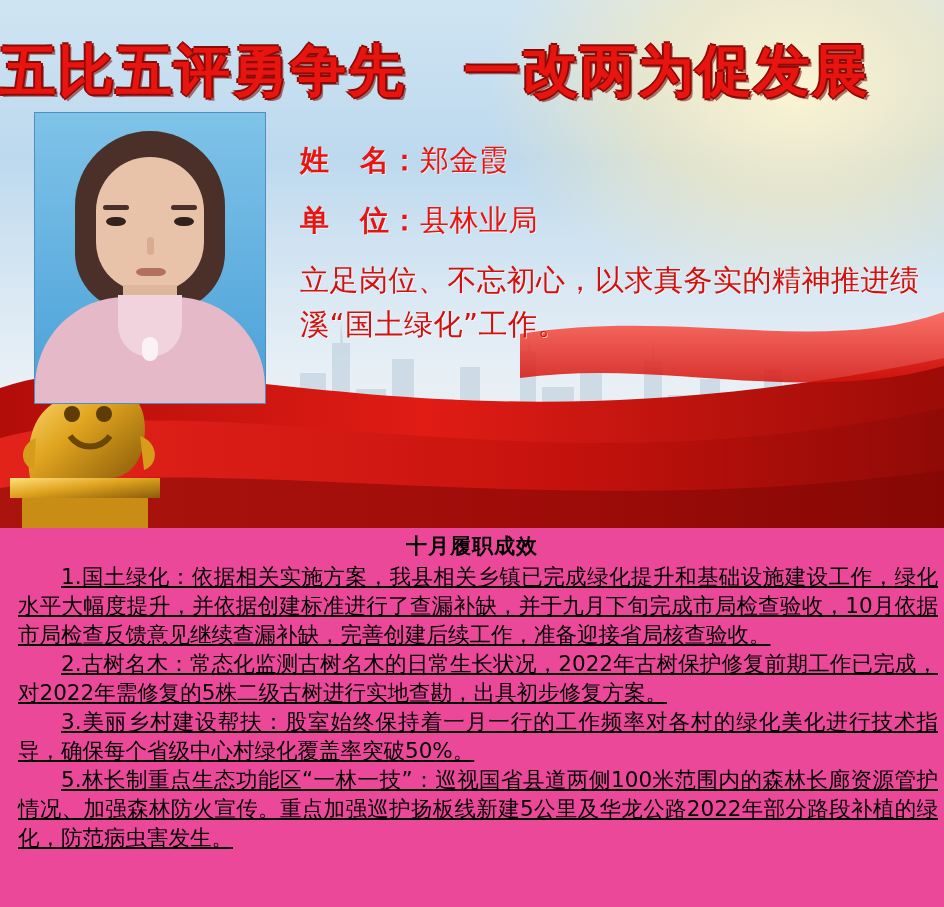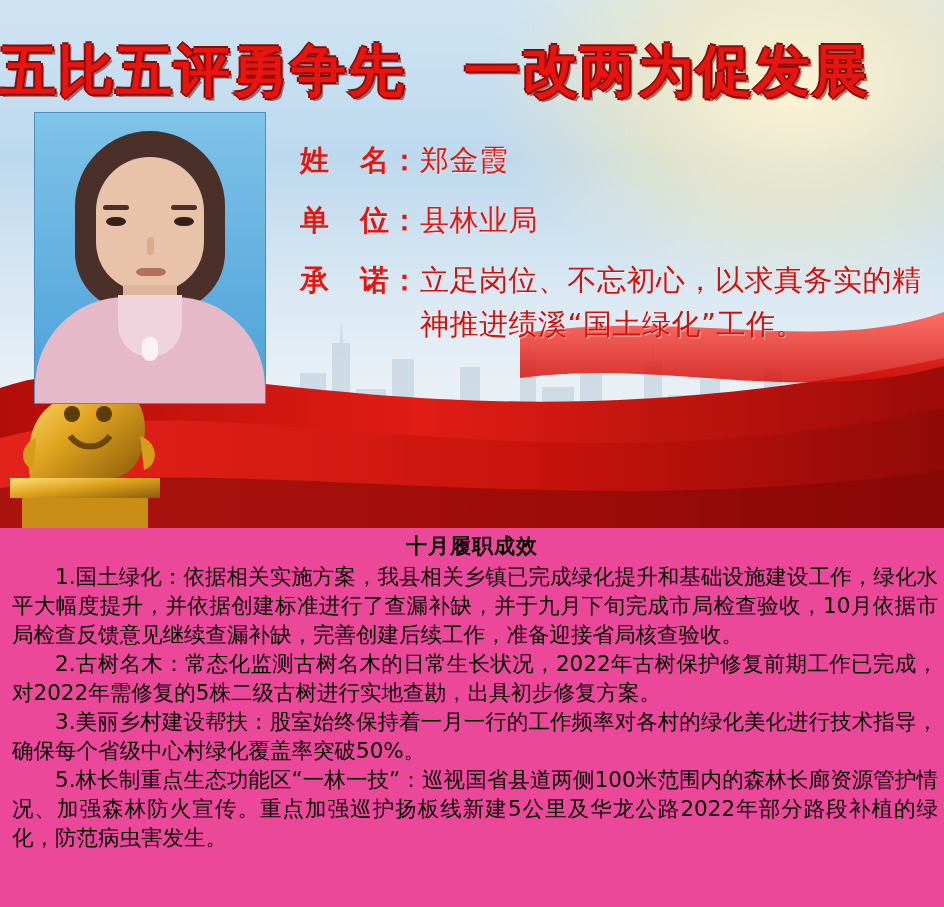--- a/index.html
+++ b/index.html
@@ -244,22 +244,23 @@
     color: #000000;
     margin: 4px 0 2px 0;
     letter-spacing: 1px;
   }
   .para {
     font-size: 21.5px;
     line-height: 29px;
     color: #000000;
     text-align: justify;
     text-indent: 2em;
-    margin: 0 6px 0 12px;
+    margin: 0 6px 0 18px;
     letter-spacing: 0px;
+    text-decoration: underline;
   }
 </style>
 </head>
 <body>
 
 <div class="page">
 
   <div class="banner">
 
     <div class="glow"></div>
@@ -353,21 +354,20 @@
     <div class="info">
       <div class="info-row">
         <div class="info-label">姓　名：</div>
         <div class="info-value">郑金霞</div>
       </div>
       <div class="info-row">
         <div class="info-label">单　位：</div>
         <div class="info-value">县林业局</div>
       </div>
       <div class="info-row promise">
-        <div class="info-label">承　诺：</div>
         <div class="info-value">立足岗位、不忘初心，以求真务实的精神推进绩溪“国土绿化”工作。</div>
       </div>
     </div>
   </div>
 
   <div class="content">
     <div class="content-title">十月履职成效</div>
     <p class="para">1.国土绿化：依据相关实施方案，我县相关乡镇已完成绿化提升和基础设施建设工作，绿化水平大幅度提升，并依据创建标准进行了查漏补缺，并于九月下旬完成市局检查验收，10月依据市局检查反馈意见继续查漏补缺，完善创建后续工作，准备迎接省局核查验收。</p>
     <p class="para">2.古树名木：常态化监测古树名木的日常生长状况，2022年古树保护修复前期工作已完成，对2022年需修复的5株二级古树进行实地查勘，出具初步修复方案。</p>
     <p class="para">3.美丽乡村建设帮扶：股室始终保持着一月一行的工作频率对各村的绿化美化进行技术指导，确保每个省级中心村绿化覆盖率突破50%。</p>

